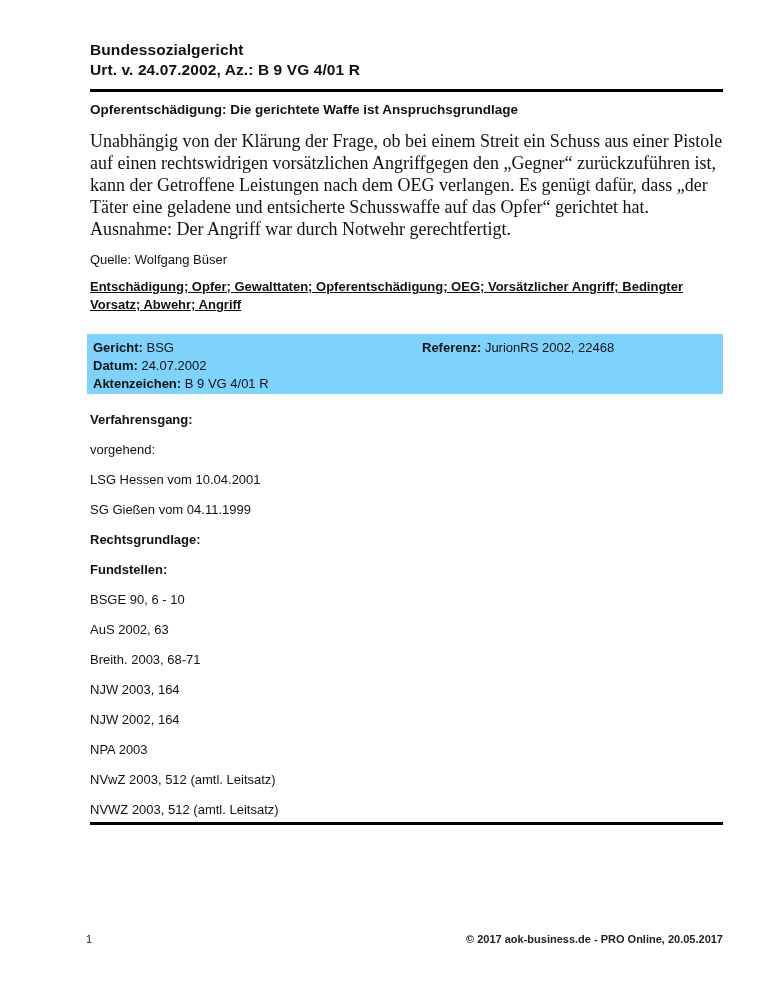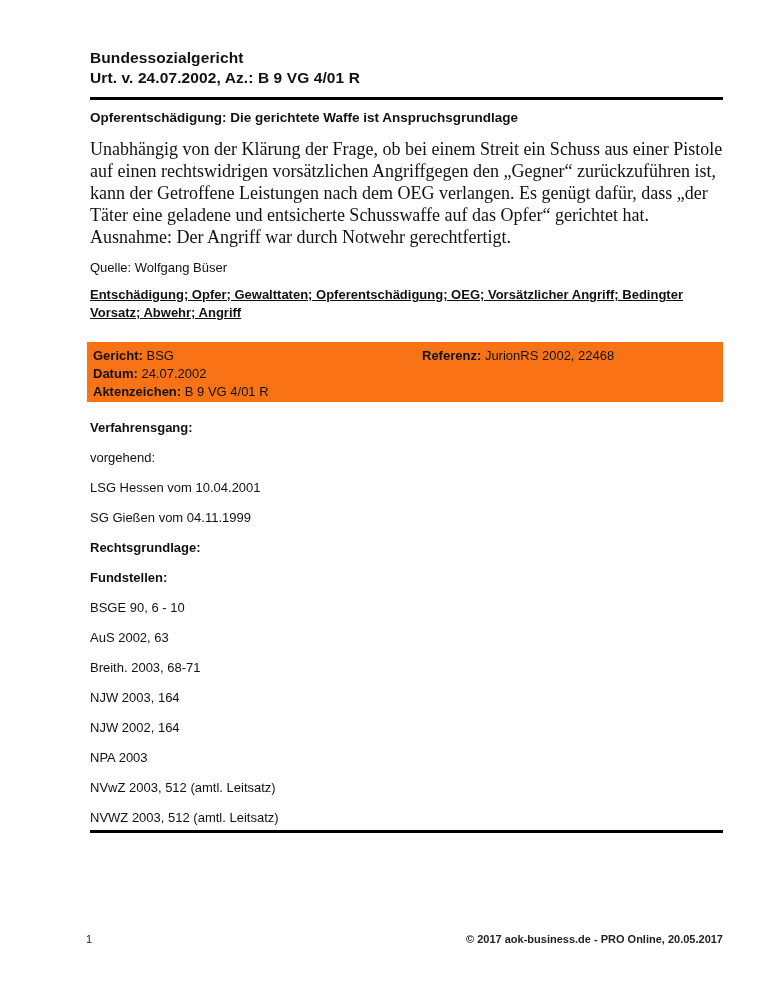--- a/index.html
+++ b/index.html
@@ -12,21 +12,21 @@
     width: 768px;
     height: 994px;
     background: #ffffff;
     color: #111111;
     font-family: "Liberation Sans", "DejaVu Sans", sans-serif;
     overflow: hidden;
   }
   .content {
     position: absolute;
     left: 90px;
-    top: 48px;
+    top: 40px;
     width: 633px;
   }
   .court-header {
     font-size: 15.5px;
     font-weight: bold;
     line-height: 20px;
     letter-spacing: 0.1px;
   }
   .rule {
     height: 3px;
@@ -53,21 +53,21 @@
   }
   .keywords {
     margin: 11px 0 0 0;
     font-size: 13px;
     font-weight: bold;
     line-height: 18px;
     text-decoration: underline;
   }
   .metabox {
     margin: 20px 0 18px -3px;
-    background: #f97316;
+    background: #7dd3fc;
     display: flex;
     font-size: 13px;
     line-height: 18px;
     padding: 5px 0 1px 6px;
     width: 630px;
   }
   .mcol-left  { width: 329px; }
   .mcol-right { flex: 1; }
   .mrow .lbl  { font-weight: bold; }
   .section p, .section-heading {

